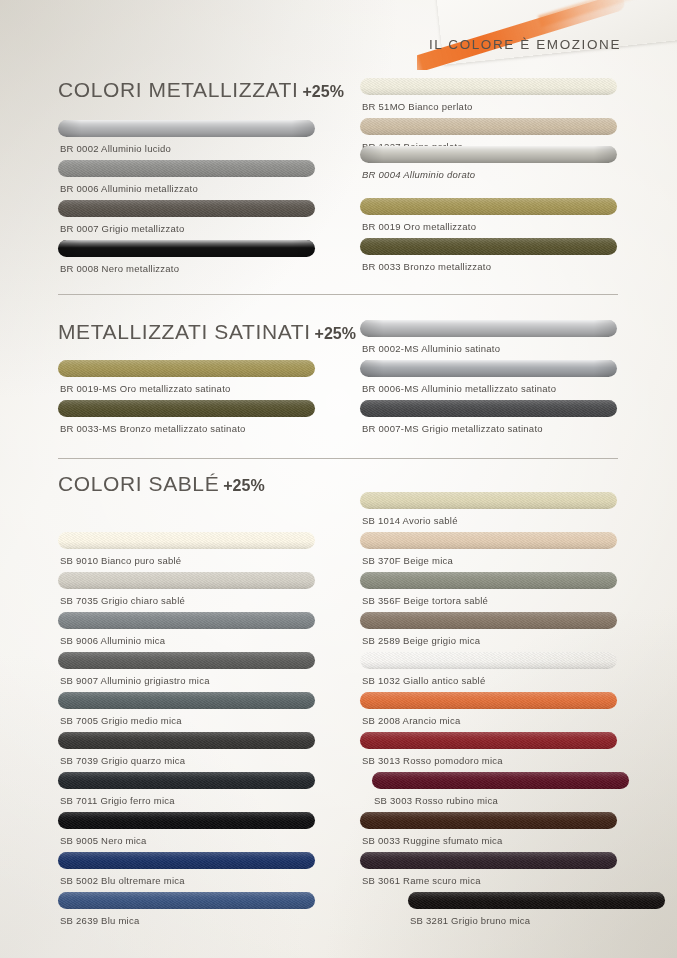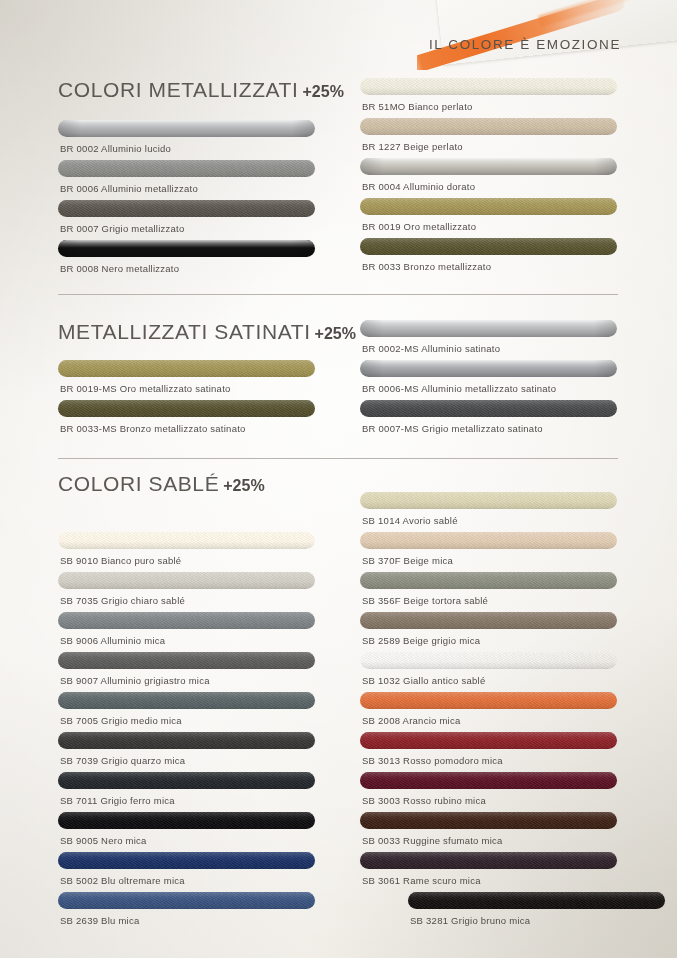--- a/index.html
+++ b/index.html
@@ -240,21 +240,21 @@
               <div class="sheen"></div>
             </div>
             <div class="label">BR 51MO Bianco perlato</div>
           </div>
           <div class="entry" style="top: 118px;">
             <div class="chip grain" style="background: rgb(207, 191, 166);">
               <div class="sheen"></div>
             </div>
             <div class="label">BR 1227 Beige perlato</div>
           </div>
-          <div class="entry" style="top: 158px;">
+          <div class="entry" style="top: 146px; font-style: italic;">
             <div class="chip gloss" style="background: rgb(197, 195, 187);">
               <div class="sheen"></div>
             </div>
             <div class="label">BR 0004 Alluminio dorato</div>
           </div>
           <div class="entry" style="top: 198px;">
             <div class="chip grain" style="background: rgb(167, 152, 87);">
               <div class="sheen"></div>
             </div>
             <div class="label">BR 0019 Oro metallizzato</div>
@@ -404,21 +404,21 @@
               <div class="sheen"></div>
             </div>
             <div class="label">SB 2008 Arancio mica</div>
           </div>
           <div class="entry" style="top: 732px;">
             <div class="chip grain" style="background: rgb(141, 34, 40);">
               <div class="sheen"></div>
             </div>
             <div class="label">SB 3013 Rosso pomodoro mica</div>
           </div>
-          <div class="entry" style="top: 772px;">
+          <div class="entry" style="top: 772px; margin-left: 12px;">
             <div class="chip grain" style="background: rgb(92, 18, 36);">
               <div class="sheen"></div>
             </div>
             <div class="label">SB 3003 Rosso rubino mica</div>
           </div>
           <div class="entry" style="top: 812px;">
             <div class="chip grain" style="background: rgb(63, 35, 22);">
               <div class="sheen"></div>
             </div>
             <div class="label">SB 0033 Ruggine sfumato mica</div>

